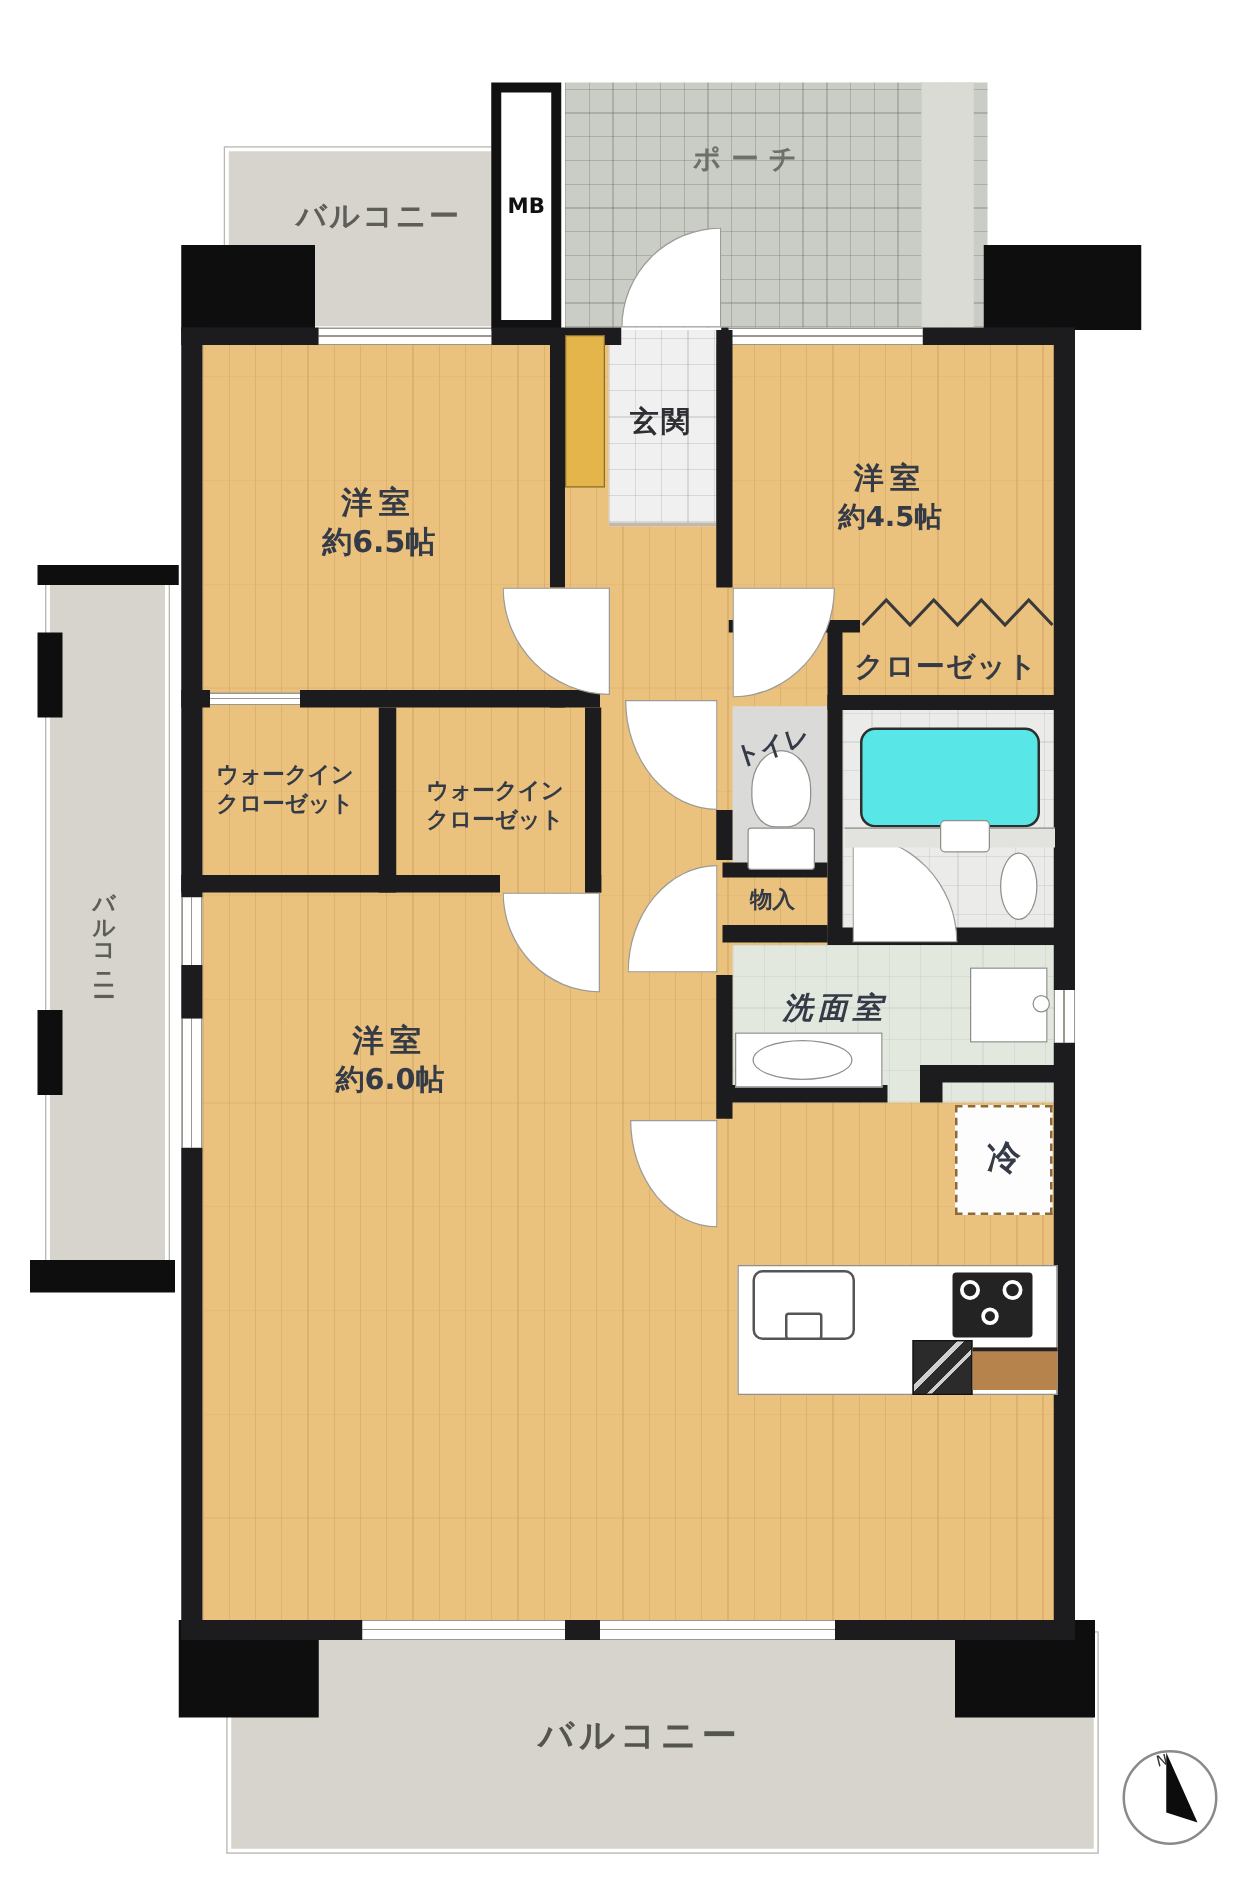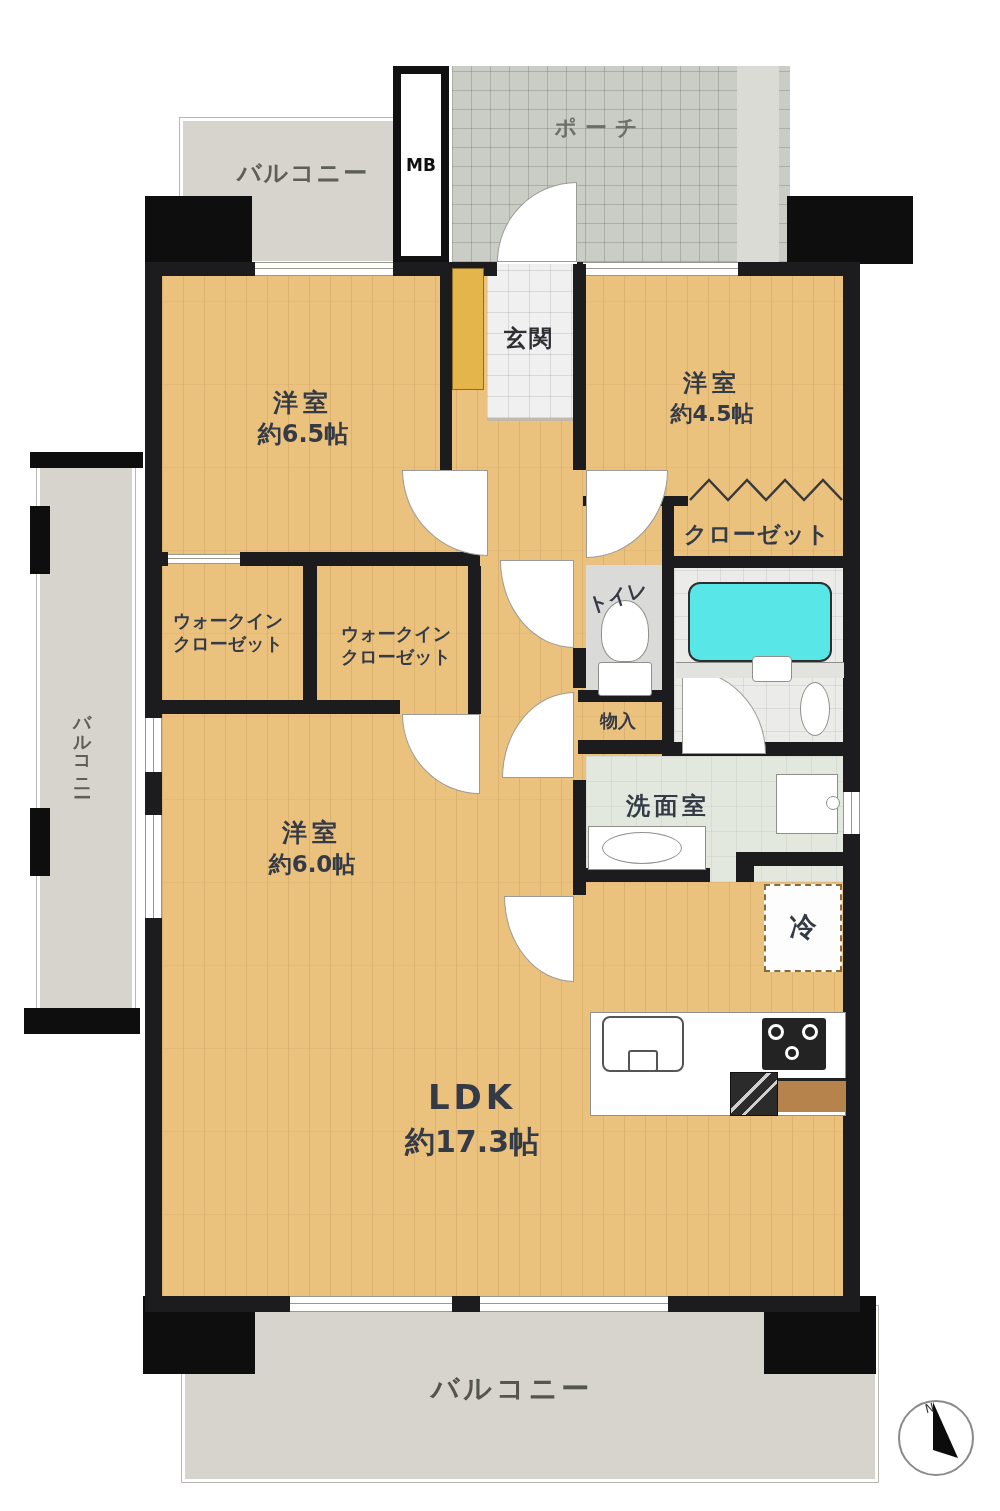--- a/index.html
+++ b/index.html
@@ -177,30 +177,26 @@
 
   <div class="lbl" style="left:228px;top:632px;font-size:18px;">
     <span>ウォークイン</span><br>
     <span>クローゼット</span>
   </div>
   <div class="lbl" style="left:396px;top:645px;font-size:18px;">
     <span>ウォークイン</span><br>
     <span>クローゼット</span>
   </div>
   <div class="lbl" style="left:618px;top:721px;font-size:18px;">物入</div>
-  <div class="lbl" style="left:668px;top:806px;font-size:24px;letter-spacing:4px;">洗面室</div>
+  <div class="lbl" style="left:668px;top:806px;font-size:24px;letter-spacing:4px;font-style:italic;">洗面室</div>
   <div class="lbl" style="left:312px;top:848px;font-size:25px;">
     <span style="letter-spacing:5px;">洋室</span><br>
     <span style="font-size:23px;">約6.0帖</span>
   </div>
   <div class="lbl" style="left:803px;top:927px;font-size:27px;">冷</div>
-  <div class="lbl" style="left:472px;top:1118px;font-size:34px;">
-    <span style="letter-spacing:4px;">LDK</span><br>
-    <span style="font-size:30px;">約17.3帖</span>
-  </div>
   <div class="lbl vert lbl-gray" style="left:82px;top:745px;font-size:18px;letter-spacing:1px;">バルコニー</div>
   <div class="lbl lbl-gray" style="left:512px;top:1388px;font-size:28px;letter-spacing:4px;color:#55554f;">バルコニー</div>
 
   <svg class="abs" style="left:894px;top:1396px;" width="84" height="84" viewBox="0 0 84 84">
     <circle cx="42" cy="42" r="37" fill="#ffffff" stroke="#8a8a8a" stroke-width="2"></circle>
     <polygon points="39,6 64,62 39,54" fill="#0c0c0c"></polygon>
     <text x="31" y="16" font-size="12" fill="#333" font-family="DejaVu Sans, sans-serif" transform="rotate(-14 37 12)">N</text>
   </svg>
 
 </div>

